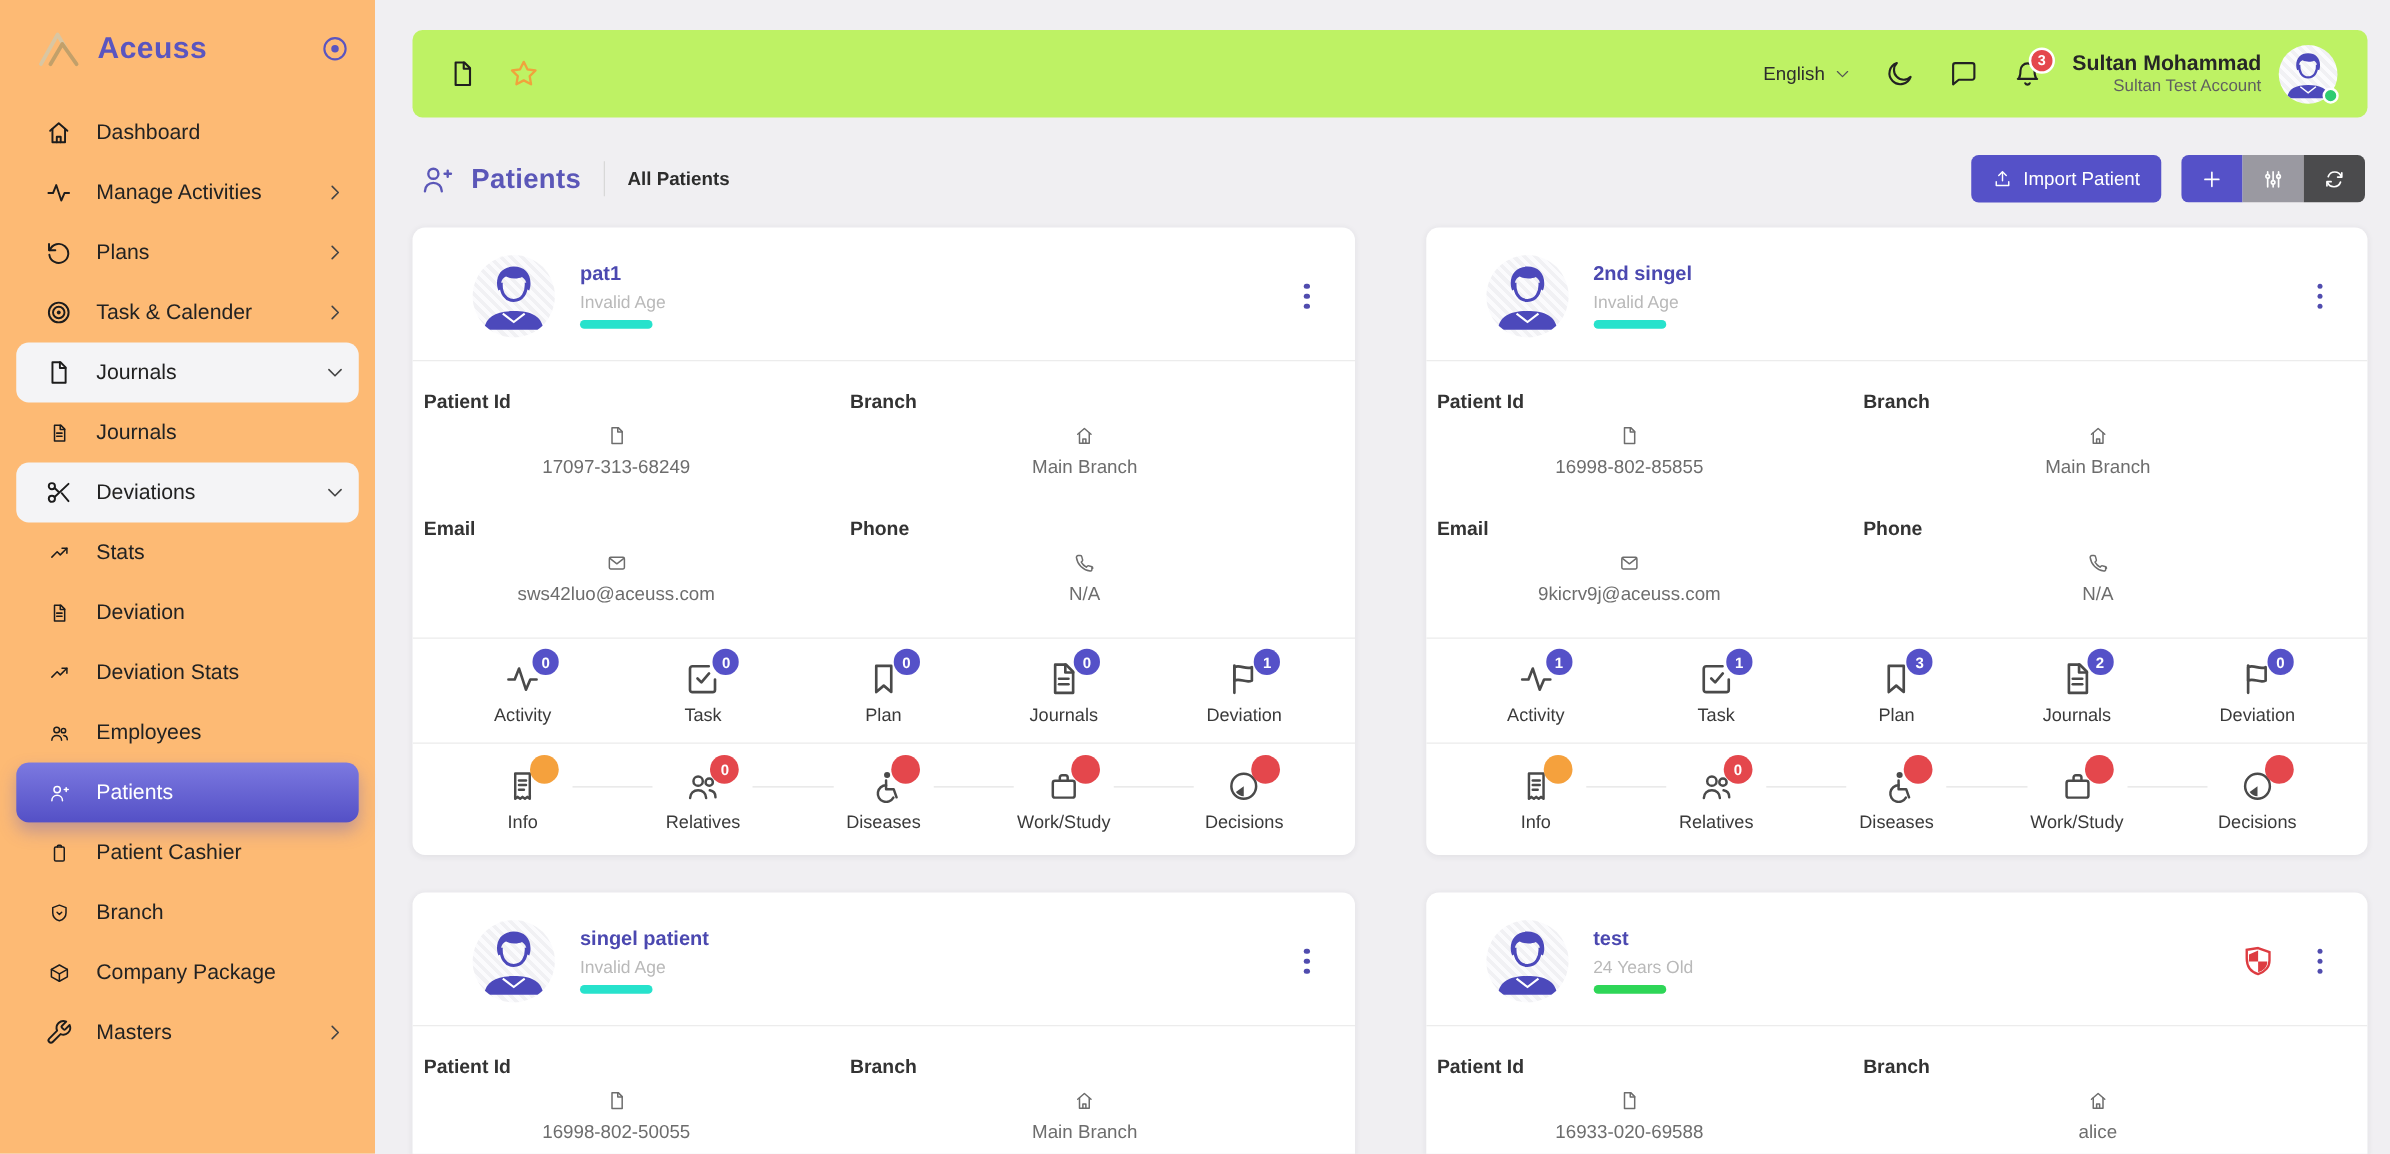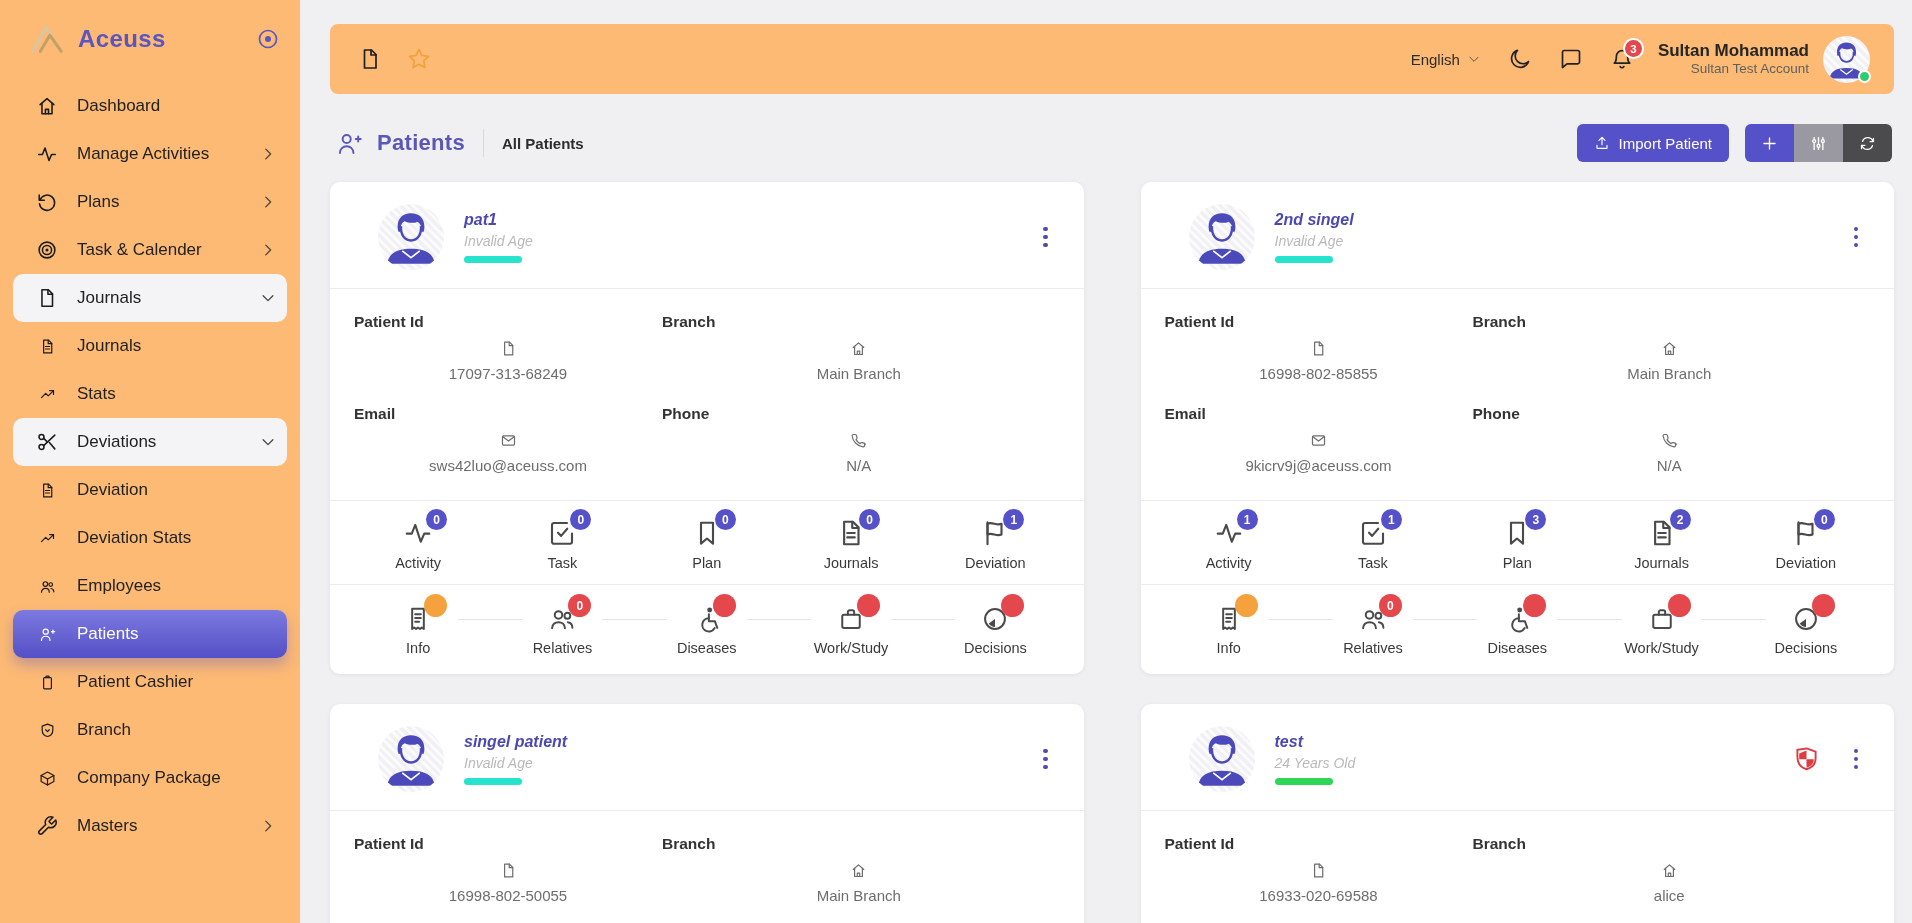--- a/index.html
+++ b/index.html
@@ -21,21 +21,21 @@
   .menu-item .mi-label { flex:1; white-space:nowrap; }
   .menu-item .mi-chev { width:18px; height:18px; color:#444; }
   .menu-item.group { background:#f4f4f6; }
   .menu-item.active { background:linear-gradient(180deg,#7c79e0,#5450c6); color:#fff; box-shadow:0 7px 14px rgba(84,80,198,.35); }
   .menu-item.active .mi-icon, .menu-item.active .mi-chev { color:#fff; }
   svg.ln { fill:none; stroke:currentColor; stroke-width:1.7; stroke-linecap:round; stroke-linejoin:round; }
 
   
   .main { position:absolute; left:300px; top:0; width:1612px; height:923px; padding:24px 18px 0 30px; }
 
-  .topbar { background:#fdba74; border-radius:8px; height:70px; display:flex; align-items:center; padding:0 24px 0 28px; }
+  .topbar { background:#bef264; border-radius:8px; height:70px; display:flex; align-items:center; padding:0 24px 0 28px; }
   .tb-ic { width:24px; height:24px; color:#1f1f1f; cursor:pointer; }
   .tb-ic svg { width:100%; height:100%; }
   .tb-star { color:#f0a33c; width:26px; height:26px; margin-left:24px; }
   .tb-right { margin-left:auto; display:flex; align-items:center; }
   .tb-lang { display:flex; align-items:center; gap:7px; font-size:15px; color:#2d2d2d; cursor:pointer; }
   .tb-lang .chev { width:14px; height:14px; color:#555; }
   .tb-icon-btn { width:24px; height:24px; margin-left:27px; color:#222; cursor:pointer; position:relative; }
   .bell-badge { position:absolute; top:-9px; right:-10px; min-width:21px; height:21px; border-radius:50%; background:#e4474c; border:2px solid #fff; color:#fff; font-size:11.5px; font-weight:bold; display:flex; align-items:center; justify-content:center; }
   .tb-user { text-align:right; margin:0 14px 0 24px; line-height:1.25; }
   .tb-user .un { font-size:17px; font-weight:bold; color:#262626; }
@@ -59,31 +59,31 @@
   .seg svg { width:19px; height:19px; }
   .seg.plus { background:#5551c8; }
   .seg.filter { background:#9a99a1; }
   .seg.refresh { background:#4b4b4d; }
 
   
   .cards { display:grid; grid-template-columns:1fr 1fr; gap:30px 57px; }
   .card { background:#fff; border-radius:10px; box-shadow:0 1px 5px rgba(40,40,60,.07); overflow:hidden; }
   .card-head { display:flex; align-items:center; padding:22px 30px 18px 48px; }
   .avatar { position:relative; width:66px; height:66px; border-radius:50%; }
-  .head-info { margin-left:20px;font-style:italic; }
+  .head-info { margin-left:20px; }
   .p-name { font-size:16px; font-weight:bold; color:#4b48b0; }
   .p-age { font-size:14px; color:#b9b9b9; margin-top:4px; }
   .age-bar { height:7px; width:58px; border-radius:4px; margin-top:7px; }
   .head-right { margin-left:auto; display:flex; align-items:center; gap:30px; }
   .shield-ic { width:23px; height:25px; }
   .dots { display:flex; flex-direction:column; gap:3.5px; padding:4px 6px; cursor:pointer; }
   .dots i { width:4.5px; height:4.5px; border-radius:50%; background:#504cae; }
   .card-divider { height:1px; background:#ececec; }
 
-  .details { display:grid; grid-template-columns:308px 1fr; row-gap:23px; padding:24px 28px 26px 24px; }
+  .details { display:grid; grid-template-columns:308px 1fr; row-gap:23px; padding:24px 28px 26px 9px;gap:33px; }
   .f-label { font-size:15.5px; font-weight:bold; color:#333; }
   .f-value { display:flex; align-items:center; gap:8px; margin-top:9px; font-size:15px; color:#6d6d6d;flex-direction:column; }
   .f-value .f-icon { width:17px; height:17px; color:#6d6d6d; display:inline-flex; }
   .f-value .f-icon svg { width:17px; height:17px; }
 
   .stat-row { display:flex; padding:17px 16px 13px; }
   .stat, .p-item { position:relative; flex:1; display:flex; flex-direction:column; align-items:center; cursor:pointer; }
   .s-iconwrap { position:relative; width:30px; height:30px; color:#4a4a4a; }
   .s-iconwrap svg { width:30px; height:30px; }
   .s-badge { position:absolute; top:-9px; right:-14px; min-width:21px; height:21px; padding:0 4px; border-radius:50%; background:#5551c8; color:#fff; font-size:12px; font-weight:bold; display:flex; align-items:center; justify-content:center; }
@@ -180,44 +180,44 @@
             <svg class="ln" viewBox="0 0 24 24">
               <path d="M6.5 3h7L18 7.5V21H6.5z"></path>
               <polyline points="13 3 13 8 18 8"></polyline>
               <line x1="9" y1="12" x2="15" y2="12"></line>
               <line x1="9" y1="15.5" x2="15" y2="15.5"></line>
             </svg>
           </span>
     <span class="mi-label">Journals</span>
 
   </div>
-  <div class="menu-item sub">
-    <span class="mi-icon">
-            <svg class="ln" viewBox="0 0 24 24">
-              <polyline points="3.5 16.5 9.5 10.5 13 14 20.5 6.5"></polyline>
-              <polyline points="15 6.5 20.5 6.5 20.5 12"></polyline>
-            </svg>
-          </span>
-    <span class="mi-label">Stats</span>
-
-  </div>
   <div class="menu-item group">
     <span class="mi-icon">
             <svg class="ln" viewBox="0 0 24 24">
               <circle cx="6" cy="6.5" r="2.7"></circle>
               <circle cx="6" cy="17.5" r="2.7"></circle>
               <line x1="20.5" y1="4.5" x2="8.4" y2="15.9"></line>
               <line x1="14.6" y1="12.6" x2="20.5" y2="19.5"></line>
               <line x1="8.4" y1="8.1" x2="12" y2="11.6"></line>
             </svg>
           </span>
     <span class="mi-label">Deviations</span>
     <span class="mi-chev"><svg class="ln" viewBox="0 0 24 24">
               <polyline points="5.5 9 12 15.5 18.5 9"></polyline>
             </svg></span>
+  </div>
+  <div class="menu-item sub">
+    <span class="mi-icon">
+            <svg class="ln" viewBox="0 0 24 24">
+              <polyline points="3.5 16.5 9.5 10.5 13 14 20.5 6.5"></polyline>
+              <polyline points="15 6.5 20.5 6.5 20.5 12"></polyline>
+            </svg>
+          </span>
+    <span class="mi-label">Stats</span>
+
   </div>
   <div class="menu-item sub">
     <span class="mi-icon">
             <svg class="ln" viewBox="0 0 24 24">
               <path d="M6.5 3h7L18 7.5V21H6.5z"></path>
               <polyline points="13 3 13 8 18 8"></polyline>
               <line x1="9" y1="12" x2="15" y2="12"></line>
               <line x1="9" y1="15.5" x2="15" y2="15.5"></line>
             </svg>
           </span>

